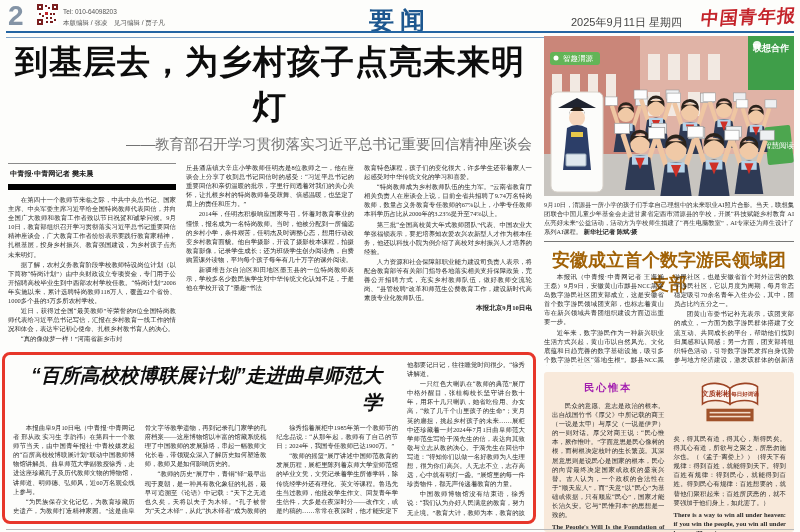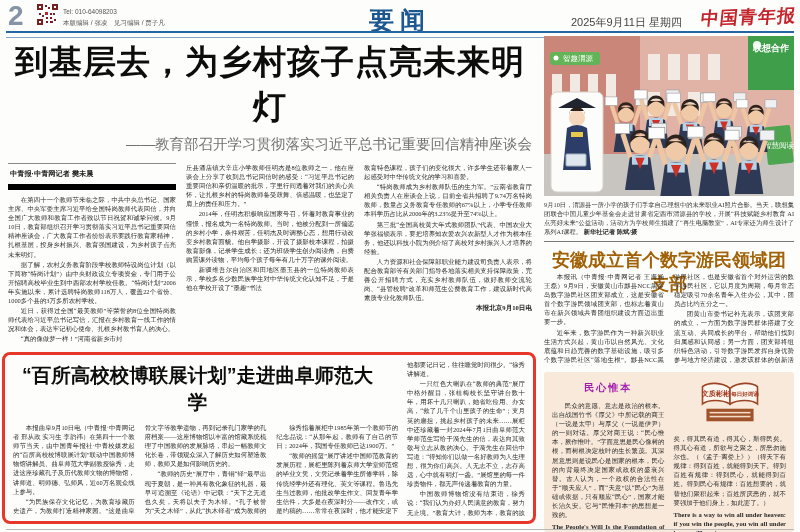--- a/index.html
+++ b/index.html
@@ -35,22 +35,22 @@
   .lead-cols{margin-top:9px;height:242px;overflow:hidden;}
   .bylinebox{border-top:1px solid #8a8a8a;border-bottom:6px solid #000000;
            padding:5px 2px;margin-bottom:5px;font-size:7.2px;font-weight:bold;
            font-family:"Liberation Sans",sans-serif;}
   .dateline{font-weight:bold;text-align:right;font-size:6.6px;margin-top:2px;}
   
   .highlight{position:absolute;left:2px;top:352px;width:534px;height:172px;
            border:3px solid #e7362a;border-radius:8px;box-sizing:border-box;background:#fdfdfb;}
   .museum{position:absolute;left:8px;right:8px;top:5px;bottom:5px;display:flex;gap:9px;overflow:hidden;}
   .museum-left{width:385px;flex:none;}
-  .museum-left h3{margin:2px 16px 7px 0;text-align:center;font-family:"Liberation Sans",sans-serif;
-           font-size:19.5px;font-weight:900;color:#0d0d0d;}
+  .museum-left h3{margin:2px 16px 7px 0;text-align:right;font-family:"Liberation Sans",sans-serif;
+           font-size:19.5px;font-weight:900;color:#0d0d0d;font-style:italic;}
   .museum-cols{height:122px;overflow:hidden;}
   .museum-right{flex:1;overflow:hidden;}
   
   .photo{position:absolute;left:544px;top:36px;width:250px;height:160px;}
   .caption{position:absolute;left:544px;top:200px;width:250px;height:36px;overflow:hidden;
            font-size:6.3px;line-height:1.45;text-align:justify;color:#333;}
   .caption .credit{font-weight:bold;}
   .rdiv1{position:absolute;left:544px;width:250px;top:241px;border-top:1px solid #777;}
   .anhui-h{position:absolute;left:544px;top:248px;width:250px;text-align:center;
            font-family:"Liberation Sans",sans-serif;font-size:18px;font-weight:900;color:#a16207;}

